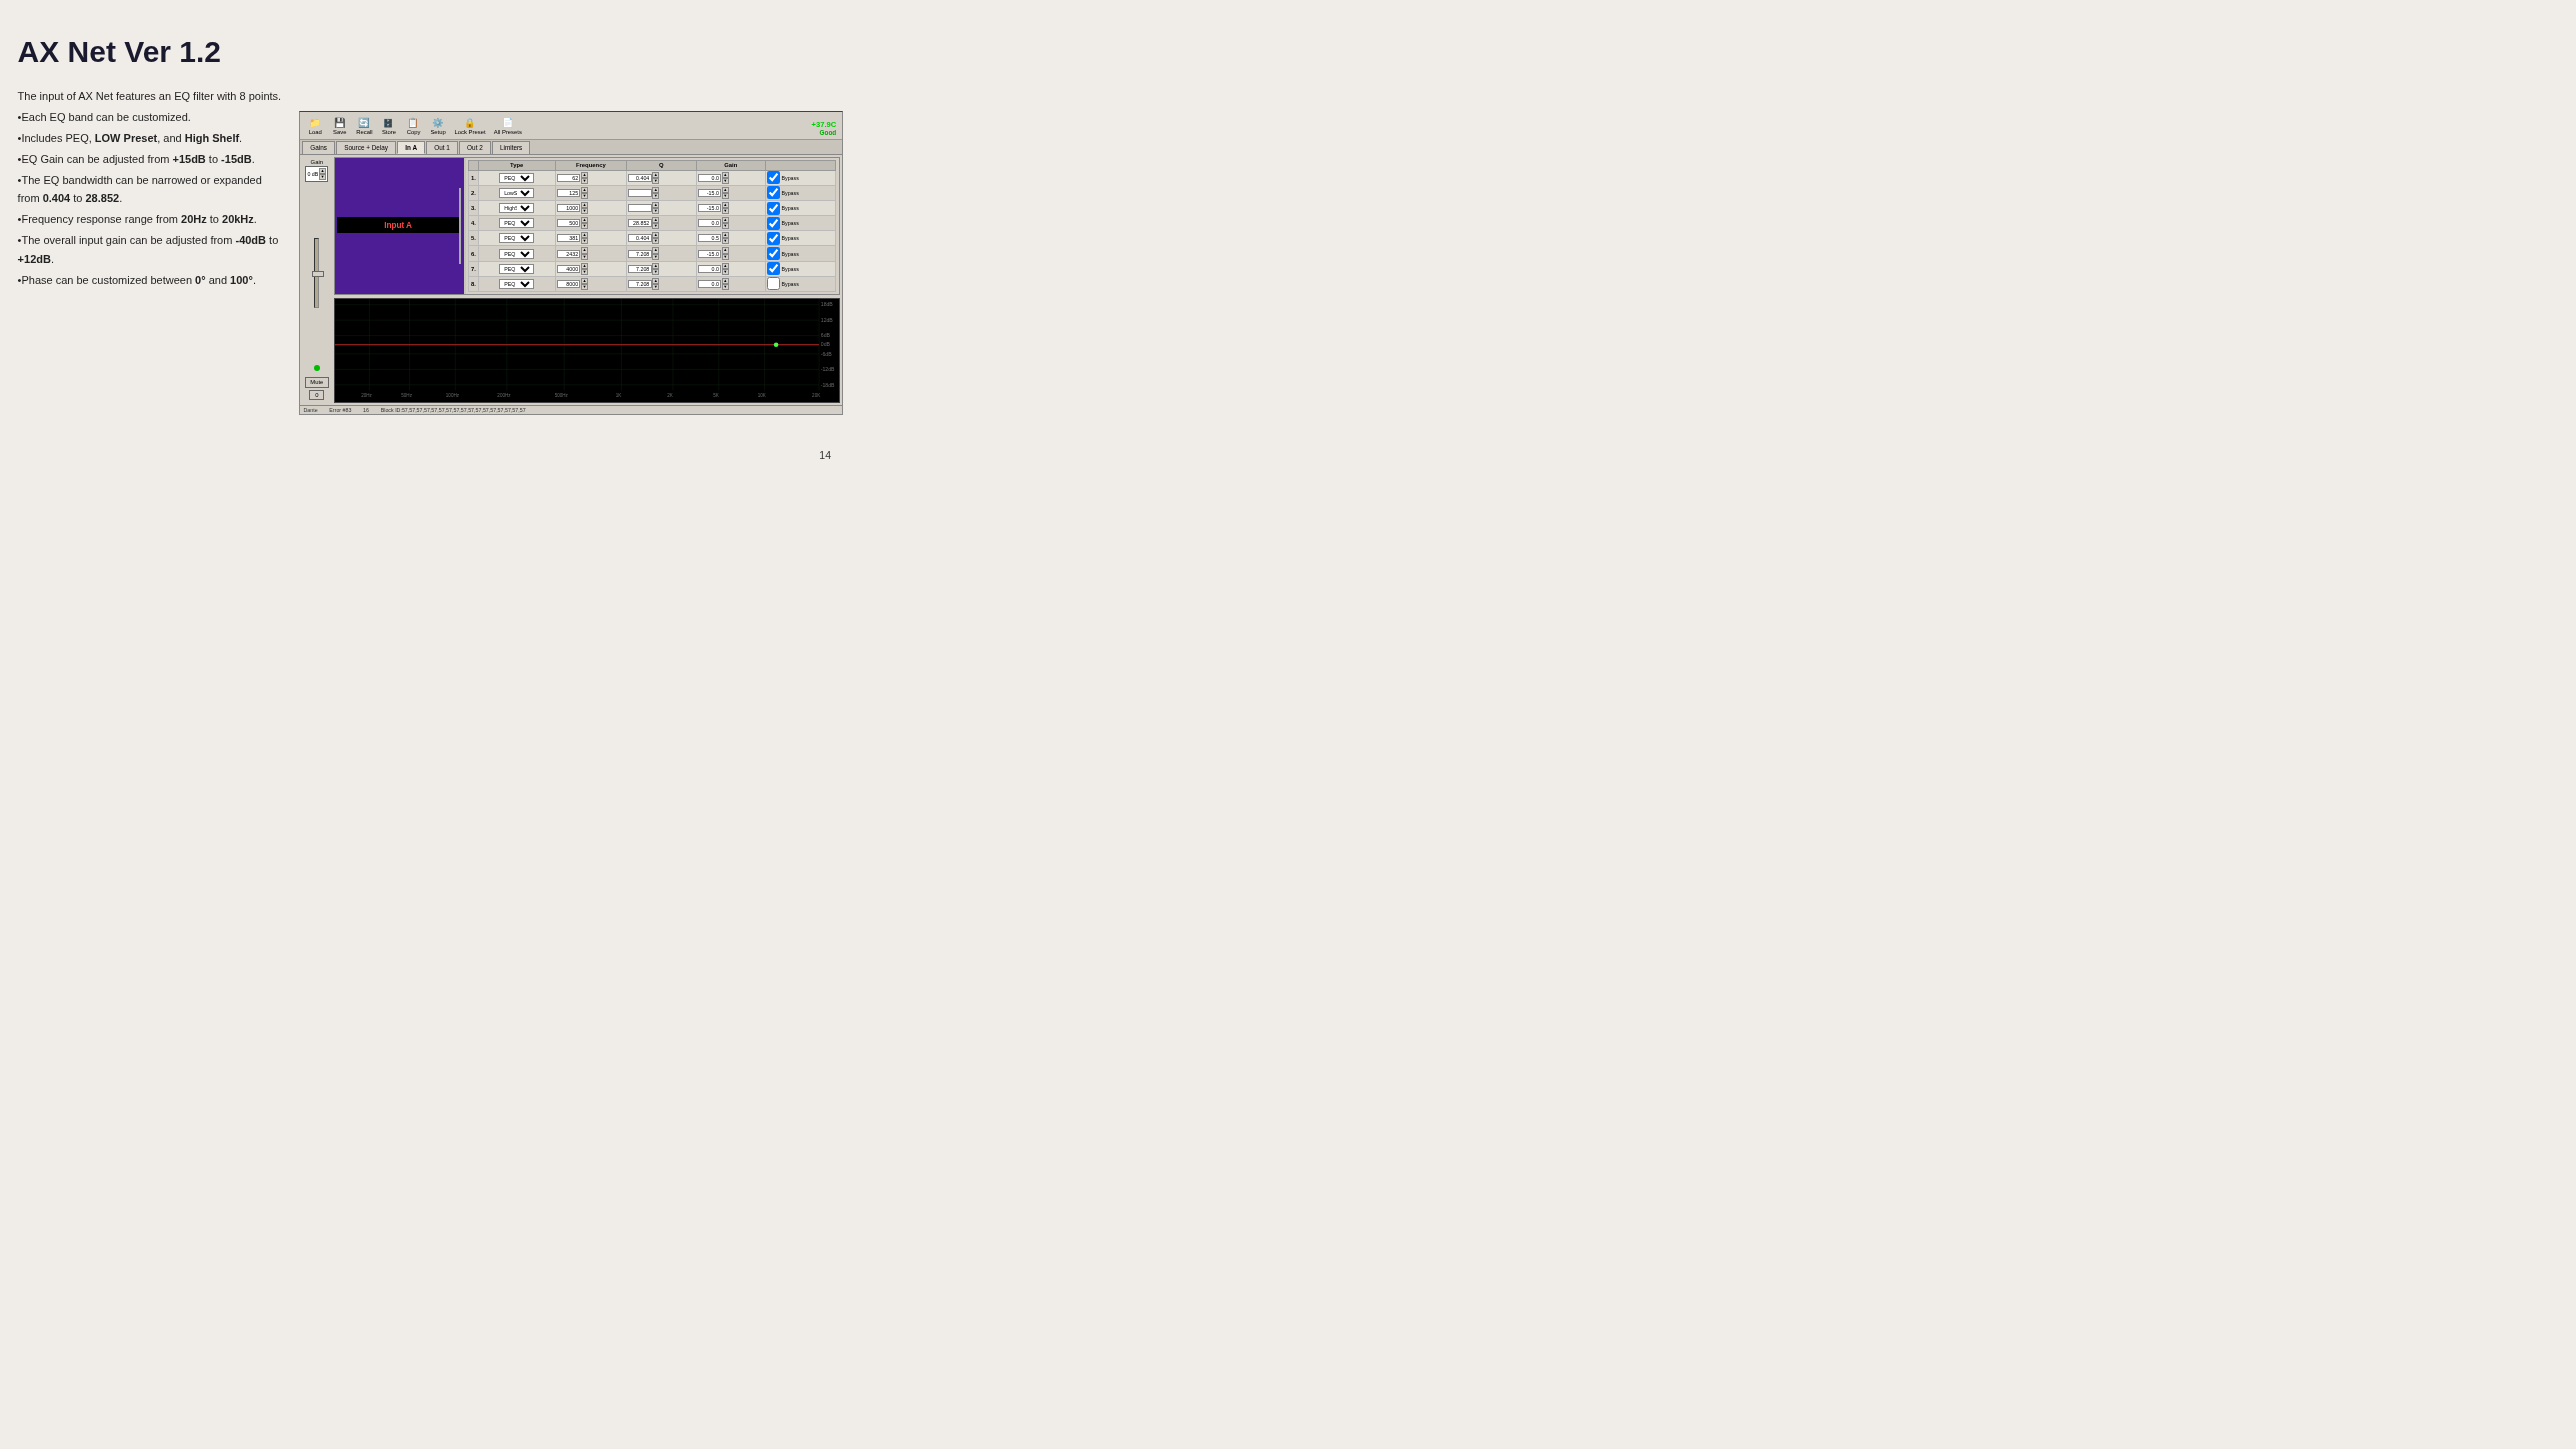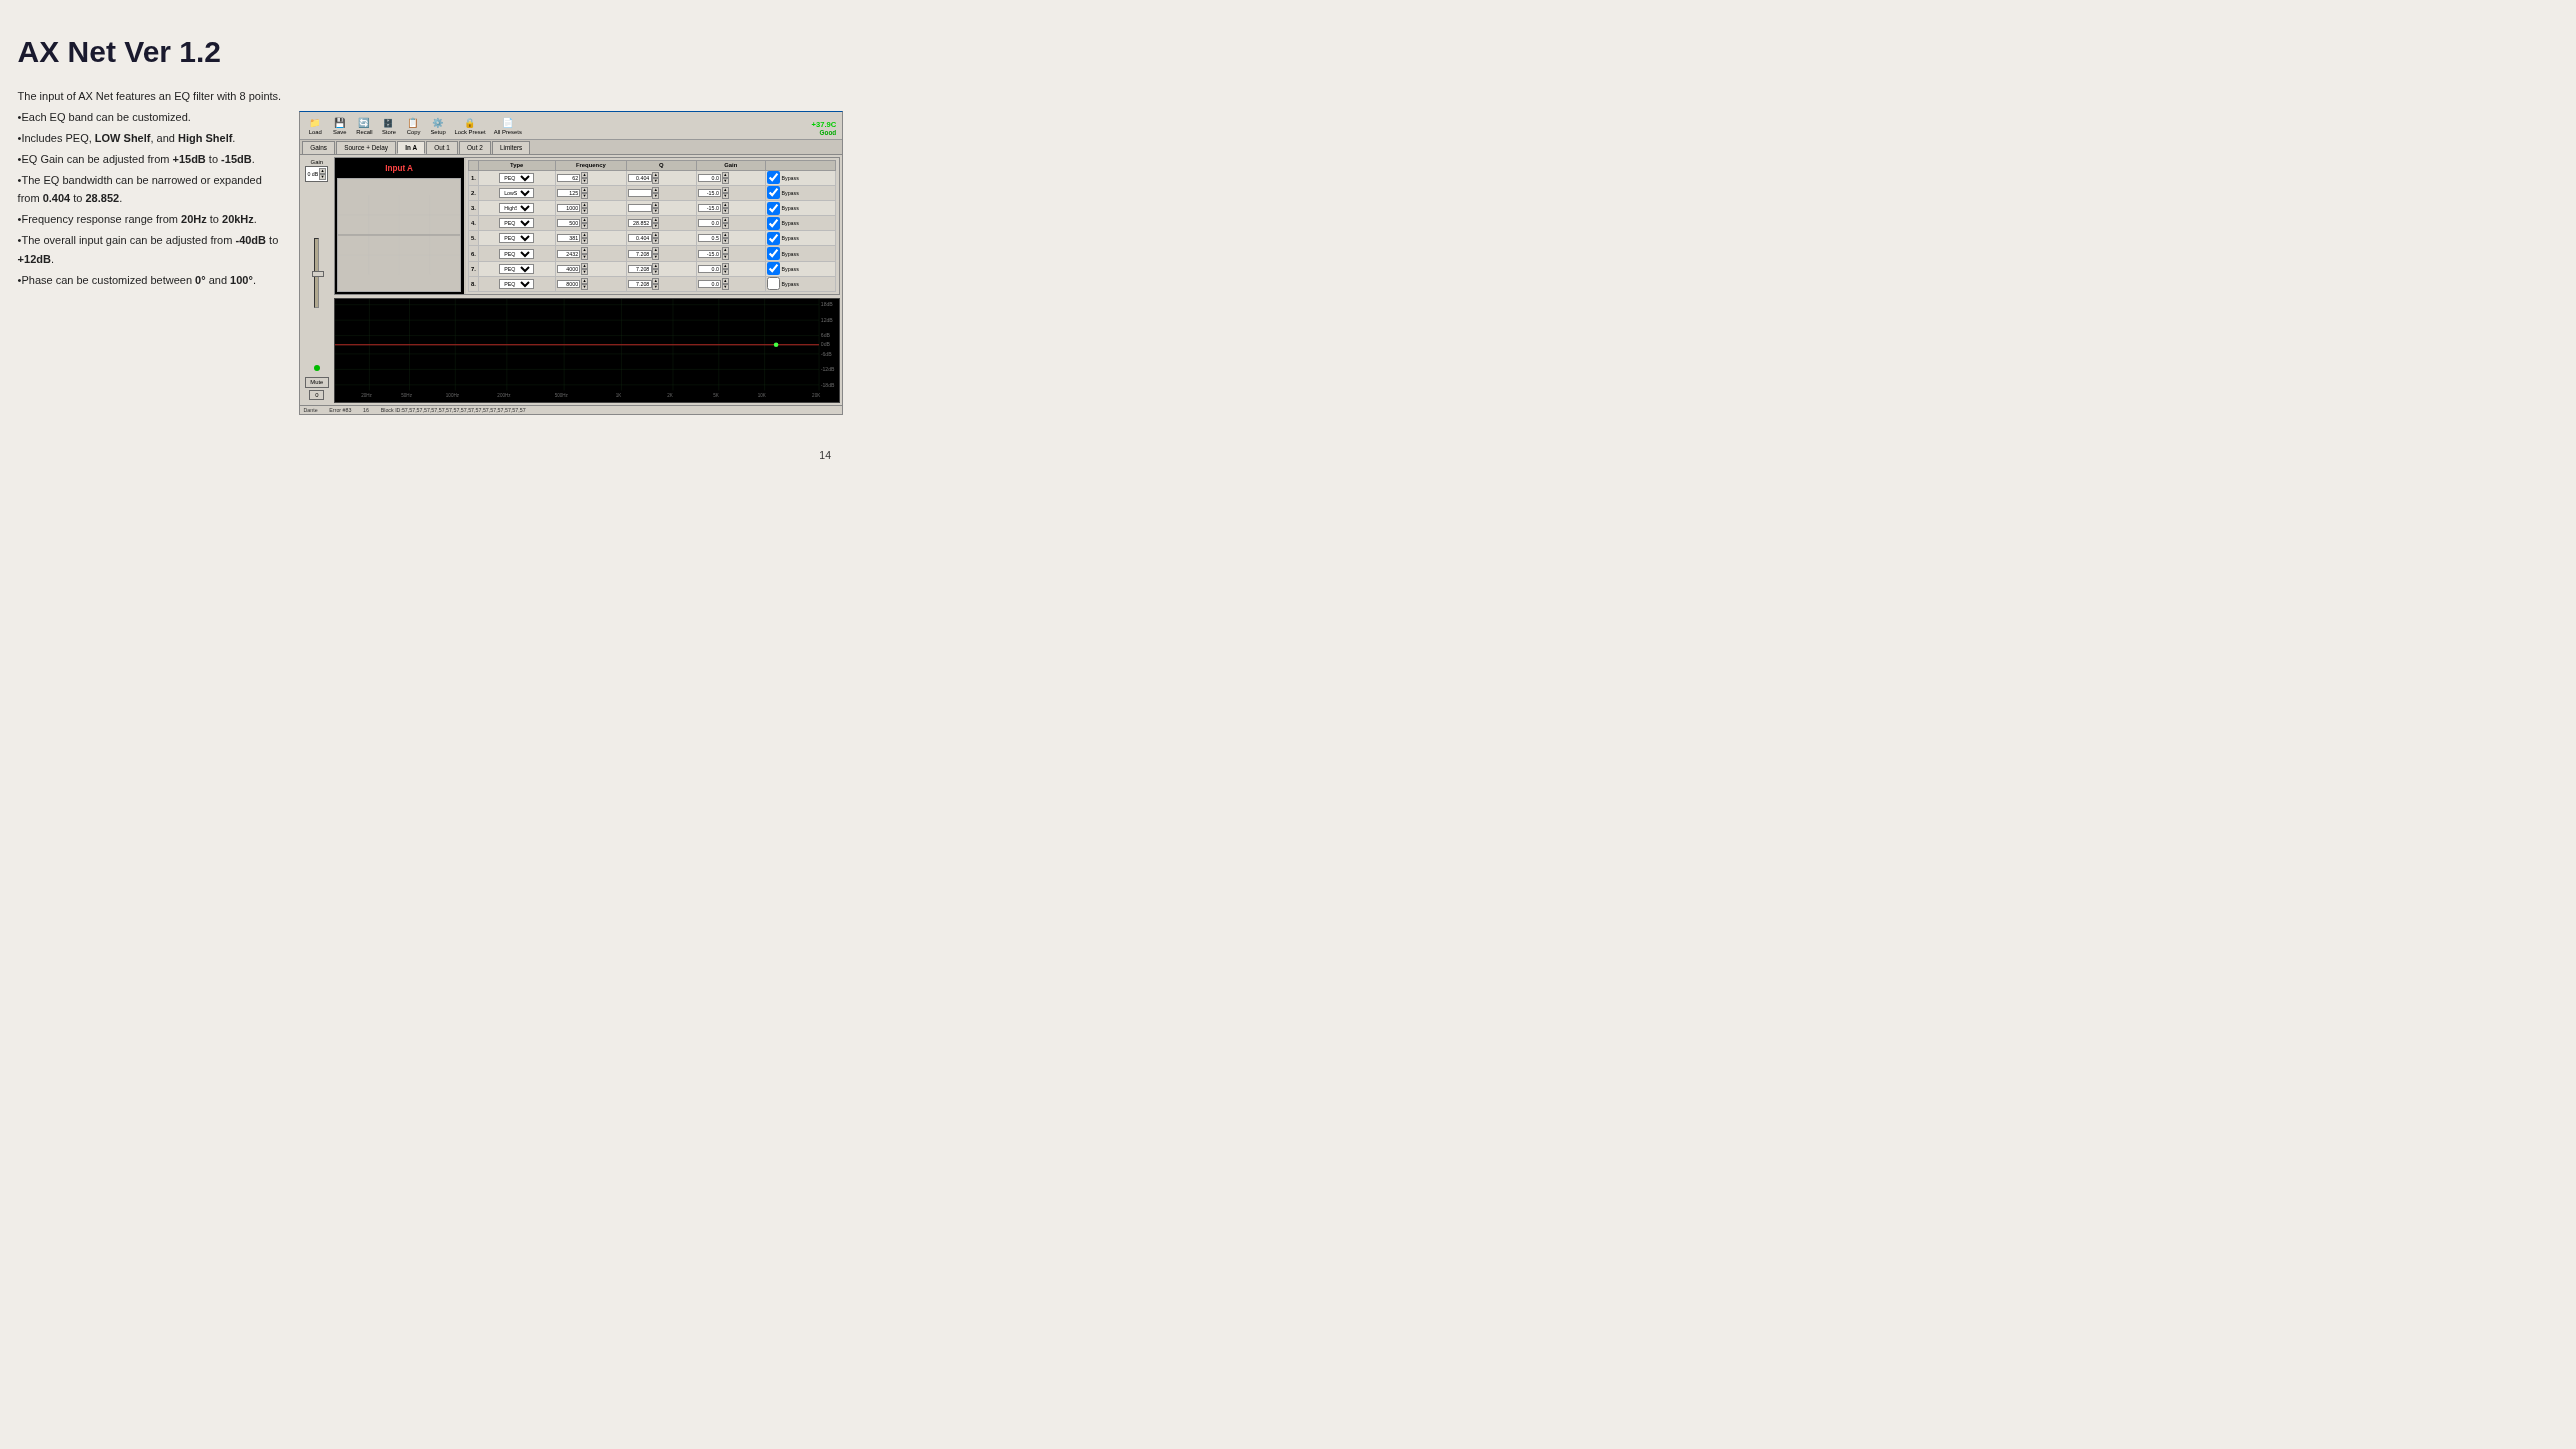--- a/index.html
+++ b/index.html
@@ -223,24 +223,24 @@
     .eq-section {
       display: flex;
       gap: 2.3px;
       background: #c8c4bc;
       border: 0.6px solid #888;
     }
 
     
     .input-display {
       width: 129px;
-      background: #000000;
+      background: #4c1d95;
       padding: 2.3px;
       display: flex;
-      flex-direction: column;
+      flex-direction: row;
       align-items: center;
       min-height: 100px;
     }
 
     .input-label-box {
       width: 100%;
       background: #000;
       padding: 2.3px;
       text-align: center;
       margin-bottom: 2.3px;
@@ -381,21 +381,21 @@
     }
   </style>
 </head>
 <body>
 
 <div class="left-panel">
   <h1 class="page-title">AX Net Ver 1.2</h1>
   <div class="description">
     <p>The input of AX Net features an EQ filter with 8 points.</p>
     <p>•Each EQ band can be customized.</p>
-    <p>•Includes PEQ, <span class="bold-text">LOW Shelf</span>, and <span class="bold-text">High Shelf</span>.</p>
+    <p>•Includes PEQ, <span class="bold-text">LOW Preset</span>, and <span class="bold-text">High Shelf</span>.</p>
     <p>•EQ Gain can be adjusted from <span class="bold-text">+15dB</span> to <span class="bold-text">-15dB</span>.</p>
     <p>•The EQ bandwidth can be narrowed or expanded from <span class="bold-text">0.404</span> to <span class="bold-text">28.852</span>.</p>
     <p>•Frequency response range from <span class="bold-text">20Hz</span> to <span class="bold-text">20kHz</span>.</p>
     <p>•The overall input gain can be adjusted from <span class="bold-text">-40dB</span> to <span class="bold-text">+12dB</span>.</p>
     <p>•Phase can be customized between <span class="bold-text">0°</span> and <span class="bold-text">100°</span>.</p>
   </div>
 </div>
 
 <div class="software-ui">
 

